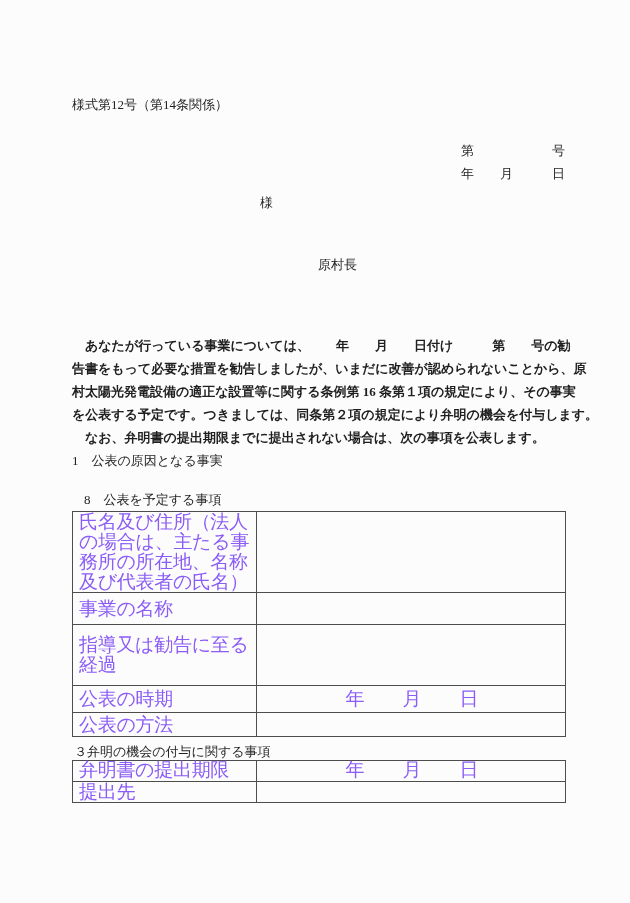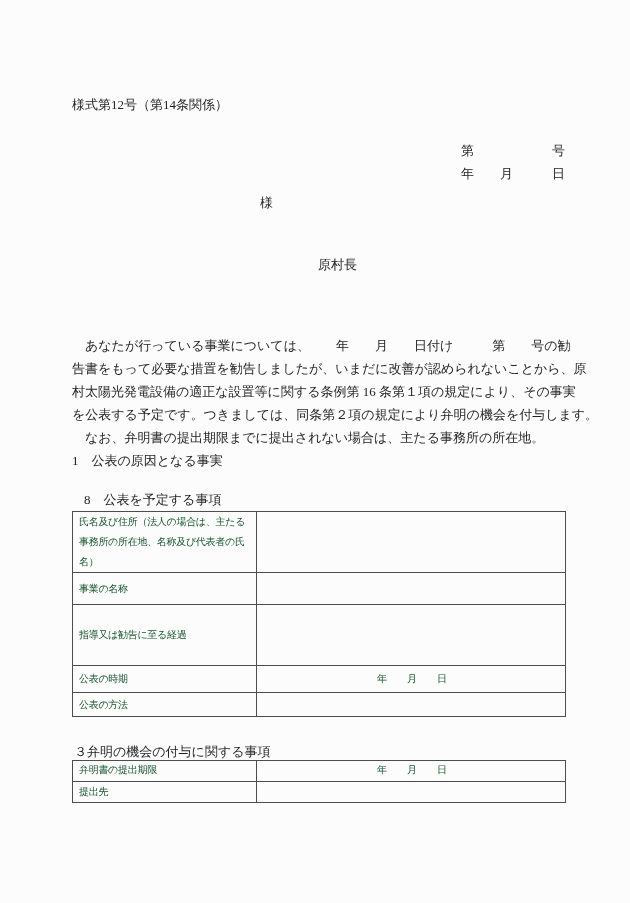--- a/index.html
+++ b/index.html
@@ -20,34 +20,34 @@
   .abs { position: absolute; }
   .pre { white-space: pre; text-align: right; }
 
   .form-code   { left: 72px;  top: 96px;  }
   .doc-head    { left: 455px; top: 116px; width: 110px; line-height: 22.5px; text-align: left; margin-top: 24px; }
   .addressee   { left: 260px; top: 194px; }
   .sender      { left: 318px; top: 256px; }
   .doc-title   { left: 0;     top: 295px; width: 630px; text-align: center; letter-spacing: 0.5px; }
 
   .body-block  { left: 72px;  top: 334px; width: 506px; line-height: 23px; }
-  .body-line   { white-space: pre; }
+  .body-line   { white-space: pre; font-weight: bold; }
 
   .sec-heading { position: absolute; }
   .sec1 { left: 72px; top: 452px; }
   .sec2 { left: 84px; top: 491px; }
   .sec3 { left: 74px; top: 743px; }
 
   table.form-table {
     position: absolute;
     border-collapse: collapse;
     table-layout: fixed;
     width: 473px;
-    font-size: 10px;
-    color: #14532d;
+    font-size: 19px;
+    color: #8b5cf6;
   }
   .t2 { left: 72px; top: 511px; }
   .t3 { left: 72px; top: 760px; }
 
   table.form-table td {
     border: 1px solid #4d4d4d;
     padding: 0 4px 0 6px;
     vertical-align: middle;
     line-height: 20px;
     background: #fcfcfc;
@@ -79,21 +79,21 @@
   <div class="abs addressee">様</div>
 
   <div class="abs sender">原村長</div>
 
 
   <div class="abs body-block">
     <div class="body-line">　あなたが行っている事業については、　　年　　月　　日付け　　　第　　号の勧</div>
     <div class="body-line">告書をもって必要な措置を勧告しましたが、いまだに改善が認められないことから、原</div>
     <div class="body-line">村太陽光発電設備の適正な設置等に関する条例第 16 条第１項の規定により、その事実</div>
     <div class="body-line">を公表する予定です。つきましては、同条第２項の規定により弁明の機会を付与します。</div>
-    <div class="body-line">　なお、弁明書の提出期限までに提出されない場合は、主たる事務所の所在地。</div>
+    <div class="body-line">　なお、弁明書の提出期限までに提出されない場合は、次の事項を公表します。</div>
   </div>
 
   <div class="sec-heading sec1 pre">1　公表の原因となる事実</div>
 
   <div class="sec-heading sec2 pre">8　公表を予定する事項</div>
 
   <table class="form-table t2">
     <tbody>
         <tr class="h61">
       <td class="lbl">氏名及び住所（法人の場合は、主たる事務所の所在地、名称及び代表者の氏名）</td>

